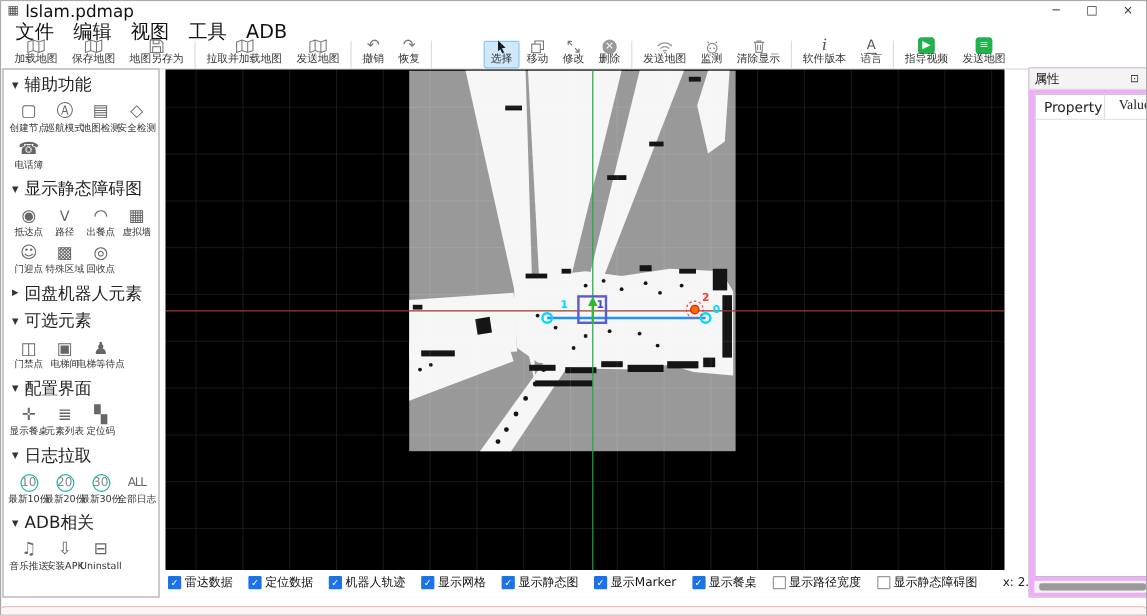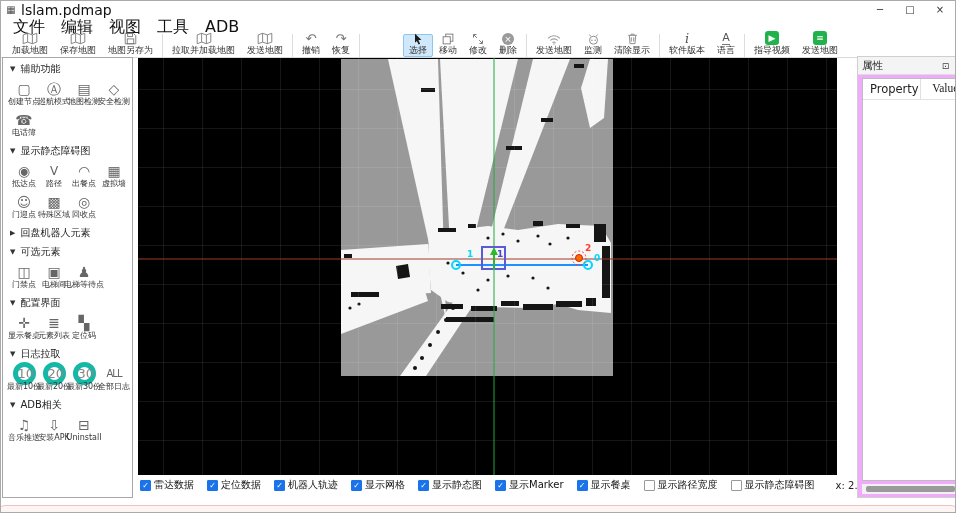--- a/index.html
+++ b/index.html
@@ -21,27 +21,27 @@
   .titem{display:flex;flex-direction:column;align-items:center;justify-content:flex-end;gap:1px;
          padding:1px 5px;border:1px solid transparent;background:none;font:inherit;cursor:default;}
   .titem.active{background:#cfe8fb;border-color:#8ec6ee;border-radius:2px;margin-left:40px;}
   .titem .lbl{font-size:9px;color:#333;white-space:nowrap;line-height:1;}
   .ic{height:14px;display:flex;align-items:center;justify-content:center;}
   .g{font-size:13px;color:#777;line-height:1;}
   .circx{width:12px;height:12px;border-radius:50%;background:#9a9a9a;color:#fff;font-size:9px;line-height:12px;text-align:center;display:inline-block;}
   .gbox{width:14px;height:14px;border-radius:3px;background:#21b24b;color:#fff;font-size:9px;line-height:14px;text-align:center;display:inline-block;}
   .it{font-family:"DejaVu Serif","Liberation Serif",serif;font-style:italic;font-size:13px;color:#555;}
   .langA{font-size:11px;color:#555;border-bottom:1px solid #777;line-height:1.1;}
-  .cnum{width:13px;height:13px;border-radius:50%;border:5px solid #14b8a6;color:#888;font-size:13px;line-height:13px;text-align:right;display:inline-block;}
+  .cnum{width:13px;height:13px;border-radius:50%;border:1px solid #14b8a6;color:#888;font-size:10px;line-height:13px;text-align:left;display:inline-block;}
   .allg{font-size:10px;color:#666;font-weight:normal;letter-spacing:-1px;}
   
   .sidebar{position:absolute;left:1px;top:56px;width:131px;height:441px;border:1px solid #a8a8a8;background:#fff;overflow:hidden;box-sizing:border-box;}
   .section-h{display:flex;align-items:center;gap:5px;padding:5px 7px 2px;cursor:default;}
   .arr{font-size:7px;color:#333;line-height:1;}
-  .sec-t{font-size:10px;color:#222;line-height:1.2;white-space:nowrap;}
+  .sec-t{font-size:14px;color:#222;line-height:1.2;white-space:nowrap;}
   .sitems{display:flex;flex-wrap:wrap;padding:3px 3px 3px 6px;row-gap:5px;}
   .sitem{width:30px;display:flex;flex-direction:column;align-items:center;gap:1px;}
   .sitem .ic{height:17px;}
   .sitem .g{font-size:14px;color:#666;}
   .sitem .lbl{font-size:8px;color:#333;white-space:nowrap;line-height:1;}
   
   .canvas{position:absolute;left:137px;top:57px;width:699px;height:417px;background:#000;}
   
   .statusbar{position:absolute;left:139px;top:476px;right:6px;height:16px;display:flex;align-items:center;gap:7px;font-size:10px;color:#111;white-space:nowrap;}
   .toggle{display:flex;align-items:center;gap:3px;cursor:default;}

